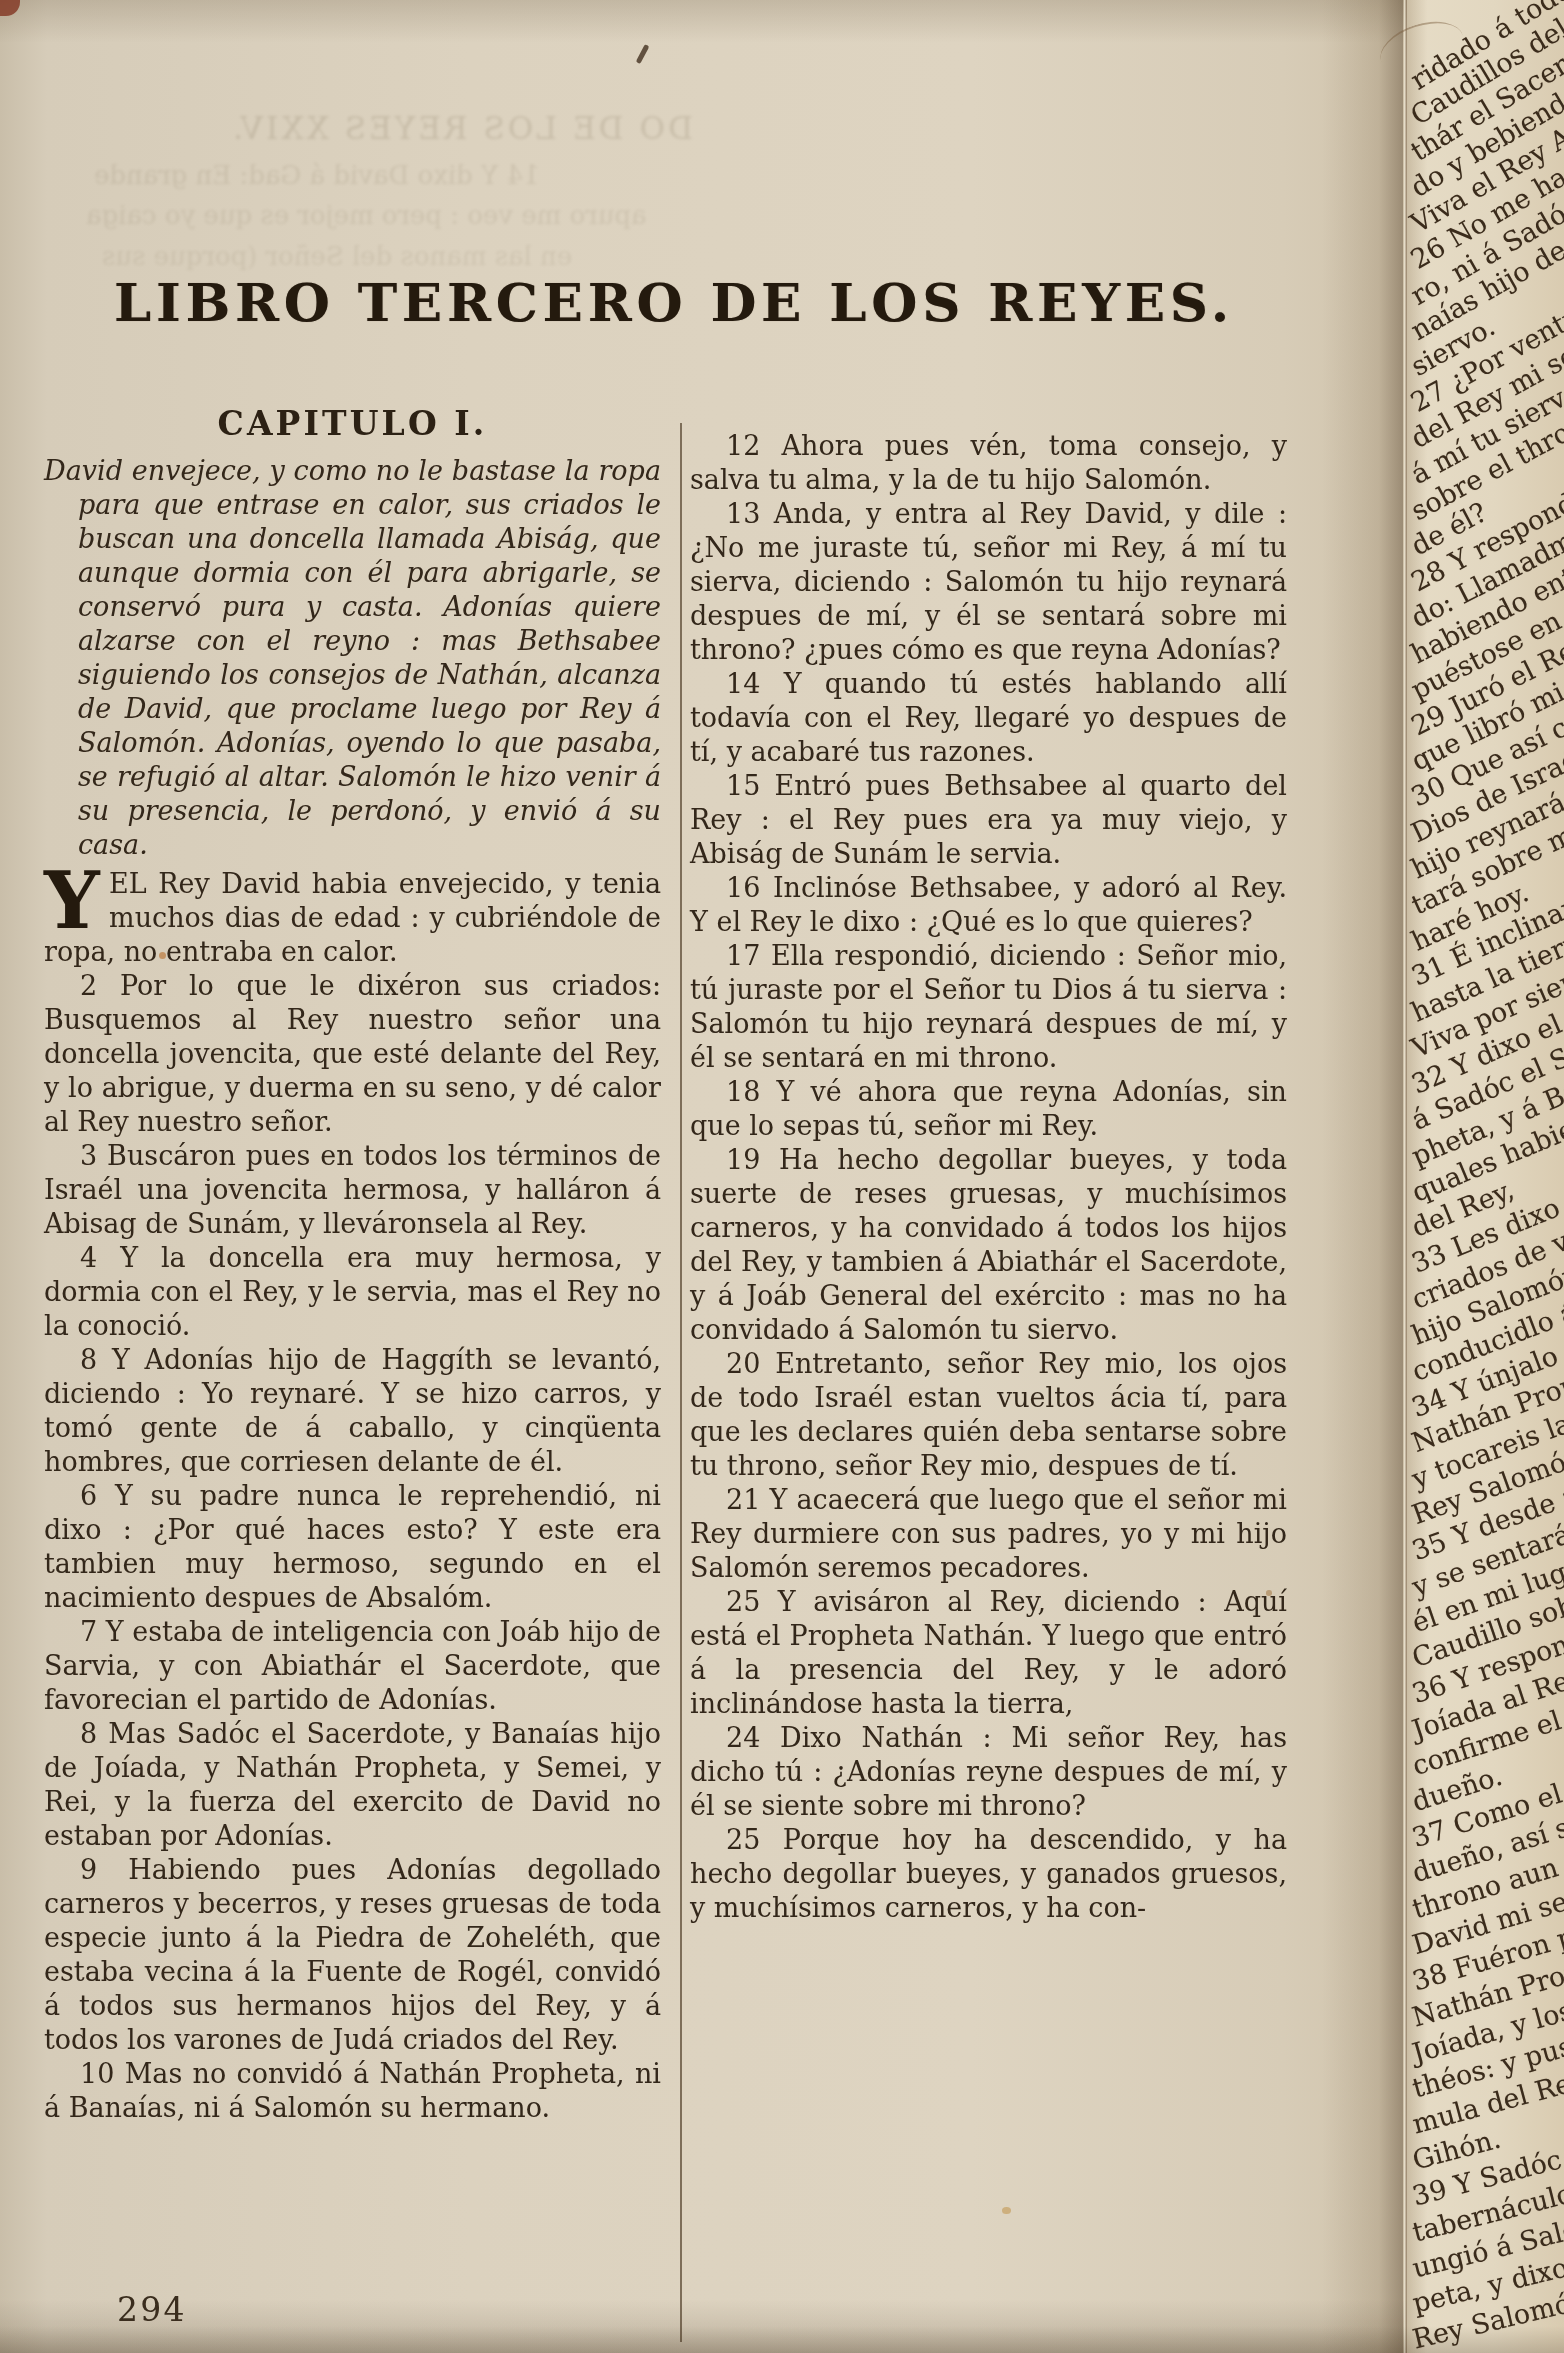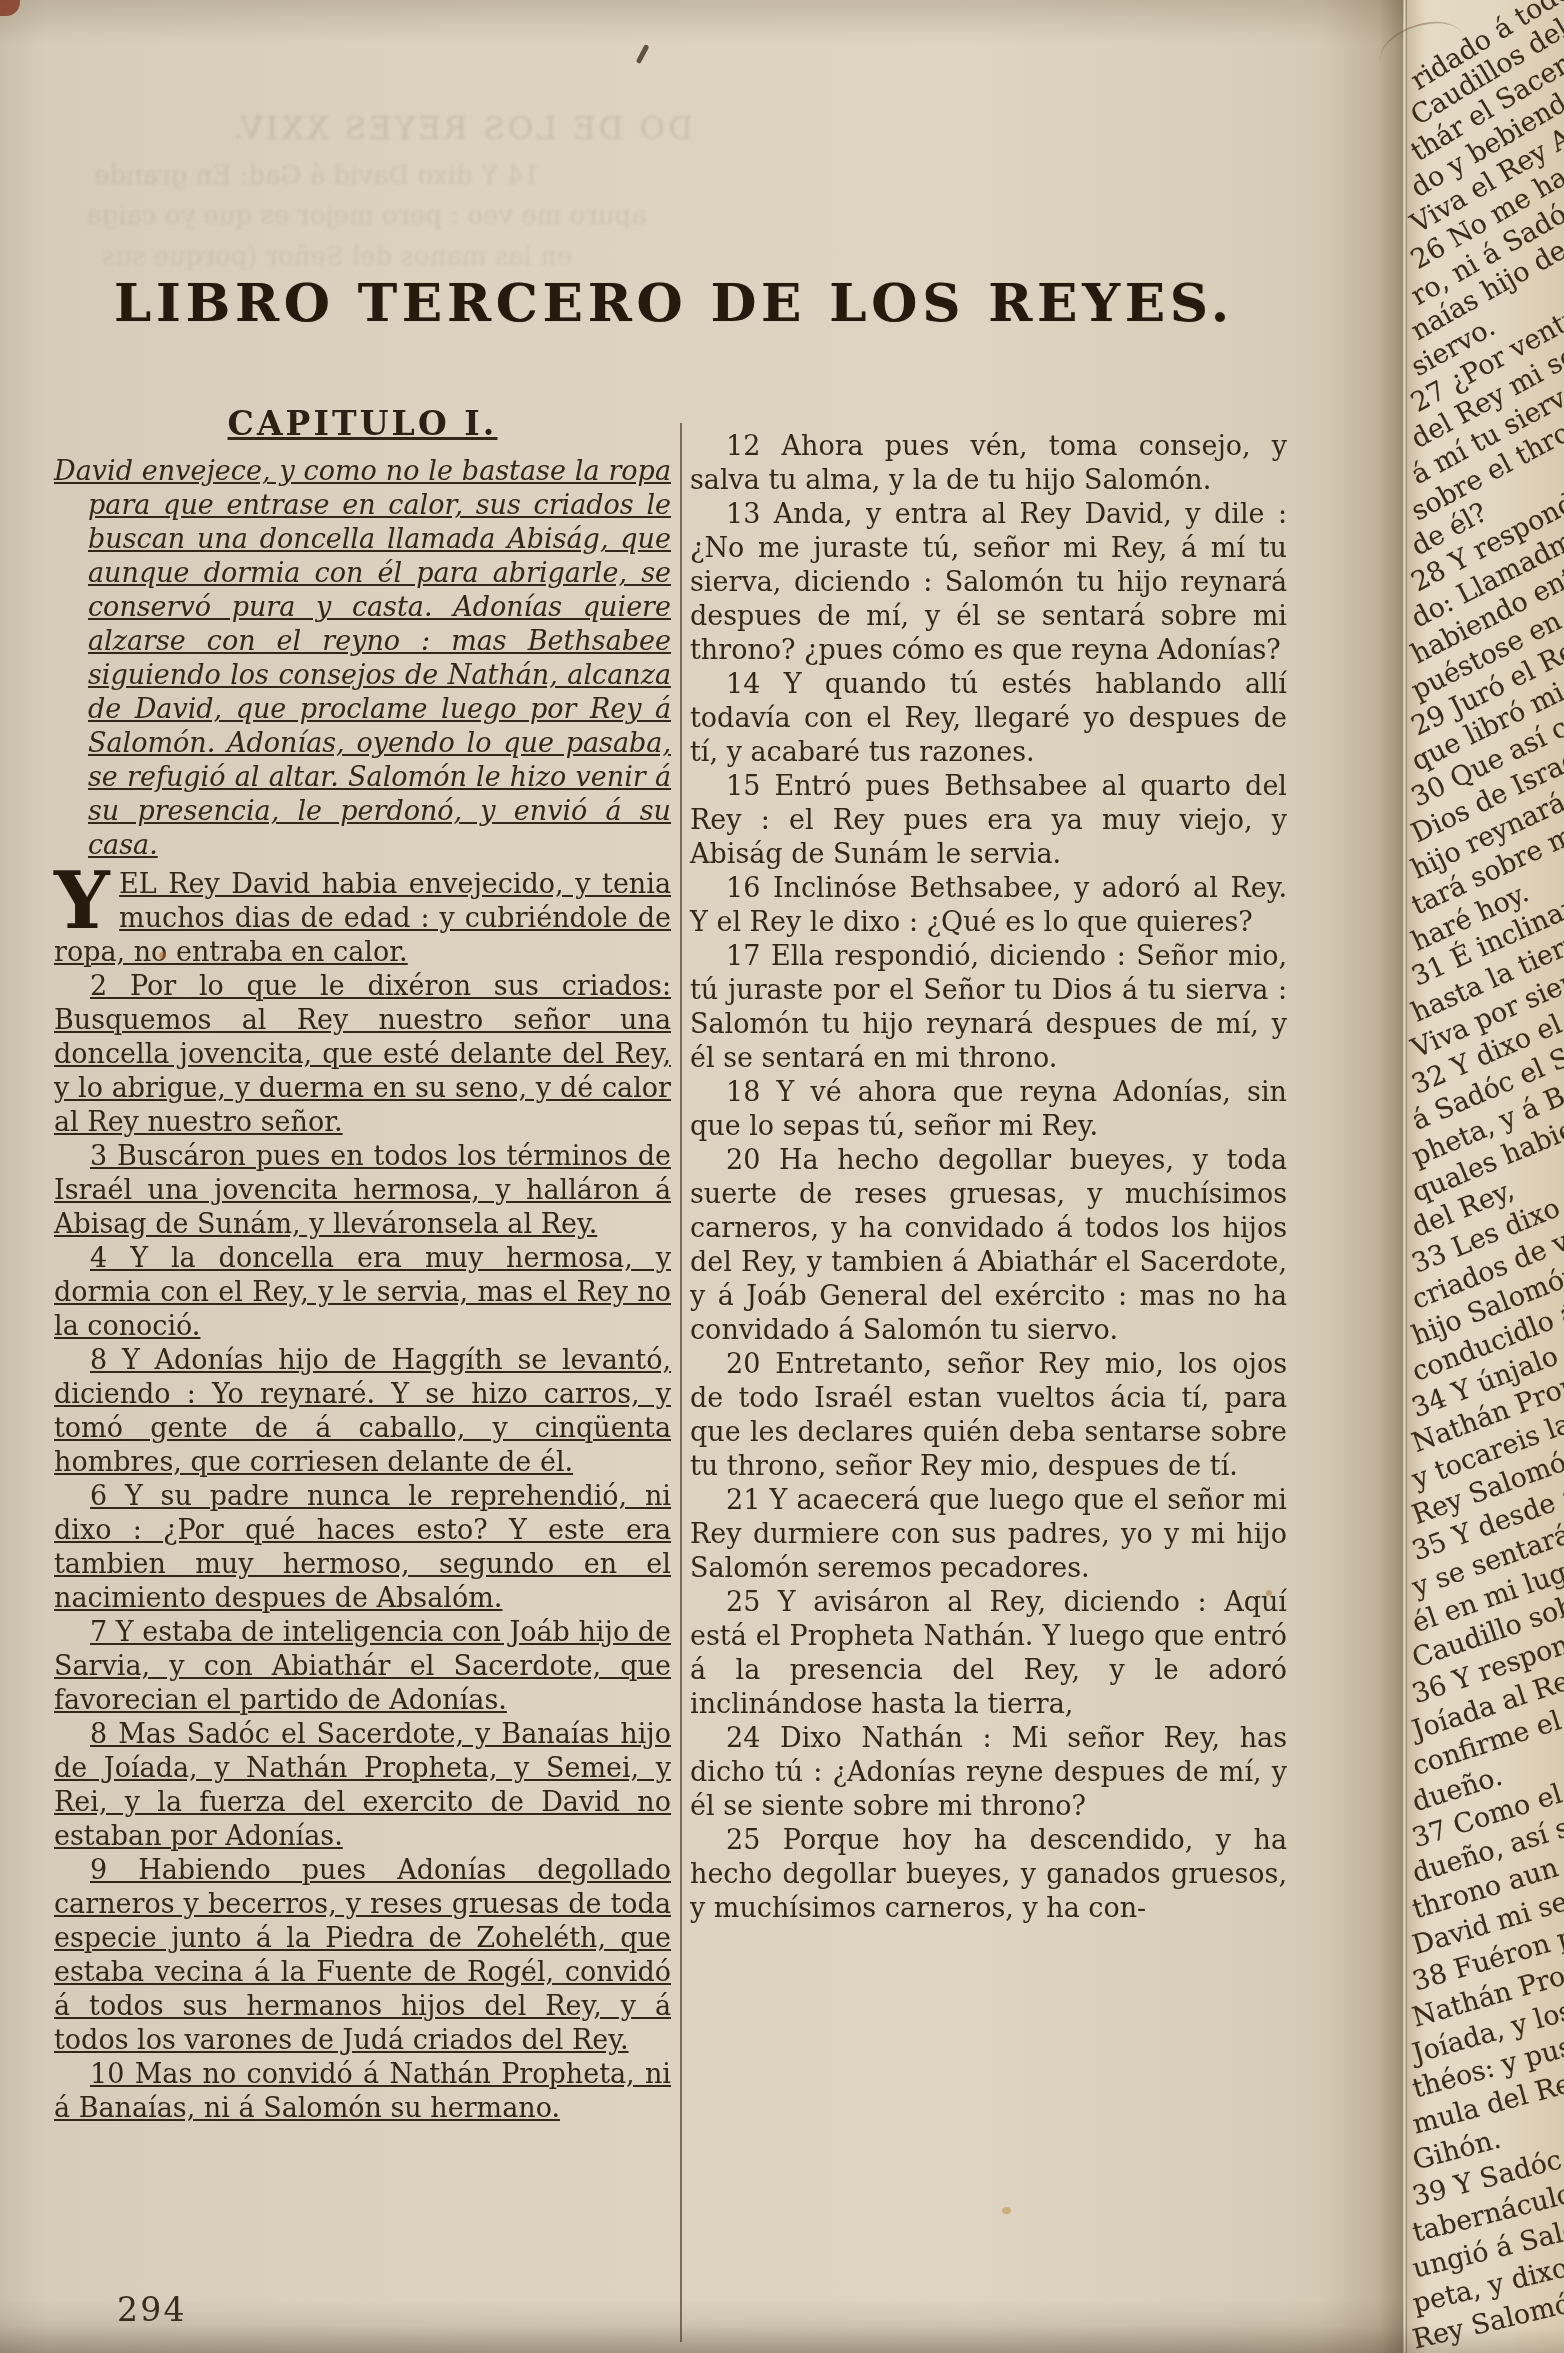--- a/index.html
+++ b/index.html
@@ -22,21 +22,21 @@
   .bleed-l3{left:102px;top:241px;font-size:26px;opacity:0.11;}
   
   .title{
     position:absolute;left:59px;top:271px;width:1230px;
     text-align:center;font-size:53px;font-weight:700;letter-spacing:4.7px;
     color:#241a0e;text-shadow:0 0 0.8px rgba(40,25,10,0.45);
     white-space:nowrap;
   }
   
   .col{position:absolute;font-size:27px;line-height:34px;text-align:justify;}
-  .col-left{left:54px;top:407px;width:617px;text-decoration:underline;}
+  .col-left{left:44px;top:407px;width:617px;}
   .col-right{left:690px;top:429px;width:597px;}
   .chapter-heading{
     text-align:center;font-size:33px;letter-spacing:3.1px;font-weight:700;
     color:#2c2114;margin:0 0 13.3px 0;
   }
   .summary{
     font-style:italic;margin:0 0 4.7px 0;
     padding-left:34px;text-indent:-34px;
     line-height:34px;
   }
@@ -117,21 +117,21 @@
   </div>
 
   <div class="col col-right">
     <p class="verse">12 Ahora pues vén, toma consejo, y salva tu alma, y la de tu hijo Salomón.</p>
     <p class="verse">13 Anda, y entra al Rey David, y dile : ¿No me juraste tú, señor mi Rey, á mí tu sierva, diciendo : Salomón tu hijo reynará despues de mí, y él se sentará sobre mi throno? ¿pues cómo es que reyna Adonías?</p>
     <p class="verse">14 Y quando tú estés hablando allí todavía con el Rey, llegaré yo despues de tí, y acabaré tus razones.</p>
     <p class="verse">15 Entró pues Bethsabee al quarto del Rey : el Rey pues era ya muy viejo, y Abiság de Sunám le servia.</p>
     <p class="verse">16 Inclinóse Bethsabee, y adoró al Rey. Y el Rey le dixo : ¿Qué es lo que quieres?</p>
     <p class="verse">17 Ella respondió, diciendo : Señor mio, tú juraste por el Señor tu Dios á tu sierva : Salomón tu hijo reynará despues de mí, y él se sentará en mi throno.</p>
     <p class="verse">18 Y vé ahora que reyna Adonías, sin que lo sepas tú, señor mi Rey.</p>
-    <p class="verse">20 Ha hecho degollar bueyes, y toda suerte de reses gruesas, y muchísimos carneros, y ha convidado á todos los hijos del Rey, y tambien á Abiathár el Sacerdote, y á Joáb General del exército : mas no ha convidado á Salomón tu siervo.</p>
+    <p class="verse">19 Ha hecho degollar bueyes, y toda suerte de reses gruesas, y muchísimos carneros, y ha convidado á todos los hijos del Rey, y tambien á Abiathár el Sacerdote, y á Joáb General del exército : mas no ha convidado á Salomón tu siervo.</p>
     <p class="verse">20 Entretanto, señor Rey mio, los ojos de todo Israél estan vueltos ácia tí, para que les declares quién deba sentarse sobre tu throno, señor Rey mio, despues de tí.</p>
     <p class="verse">21 Y acaecerá que luego que el señor mi Rey durmiere con sus padres, yo y mi hijo Salomón seremos pecadores.</p>
     <p class="verse">25 Y avisáron al Rey, diciendo : Aquí está el Propheta Nathán. Y luego que entró á la presencia del Rey, y le adoró inclinándose hasta la tierra,</p>
     <p class="verse">24 Dixo Nathán : Mi señor Rey, has dicho tú : ¿Adonías reyne despues de mí, y él se siente sobre mi throno?</p>
     <p class="verse">25 Porque hoy ha descendido, y ha hecho degollar bueyes, y ganados gruesos, y muchísimos carneros, y ha con-</p>
   </div>
 
   <div class="page-number">294</div>
 
   <div class="gutter-shadow"></div>

